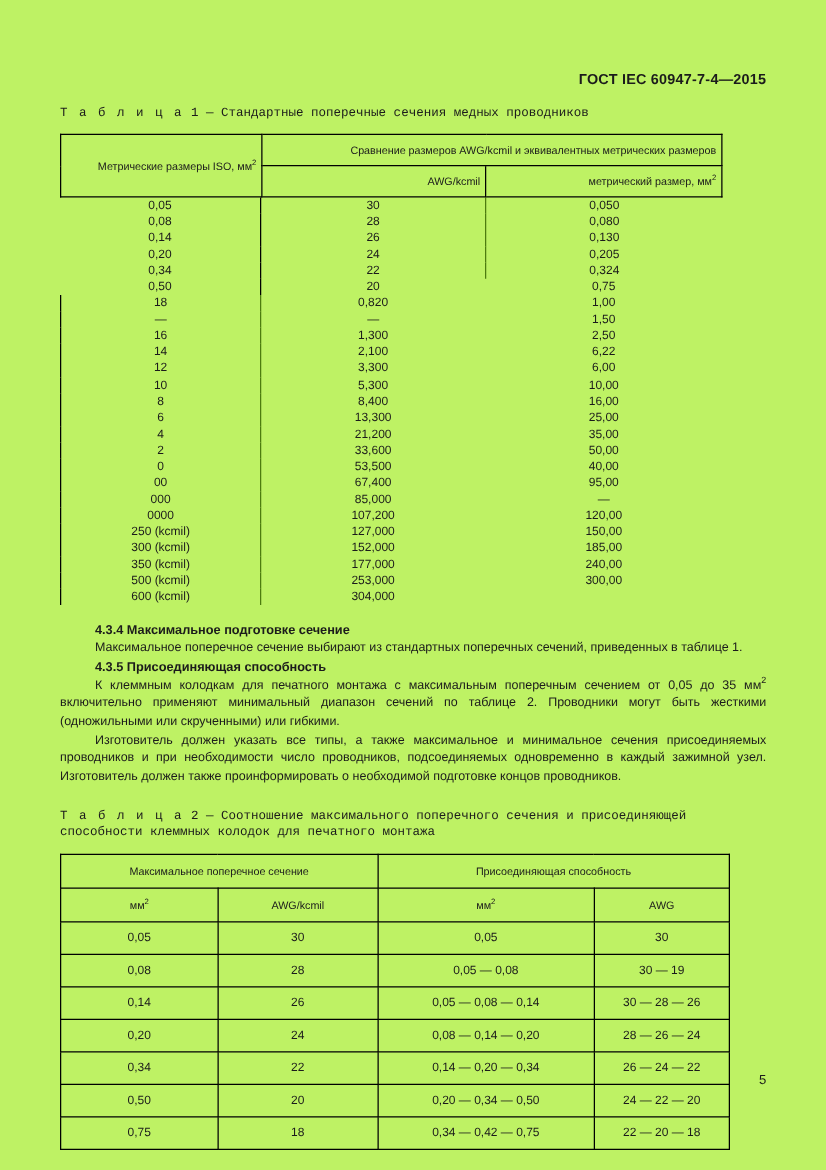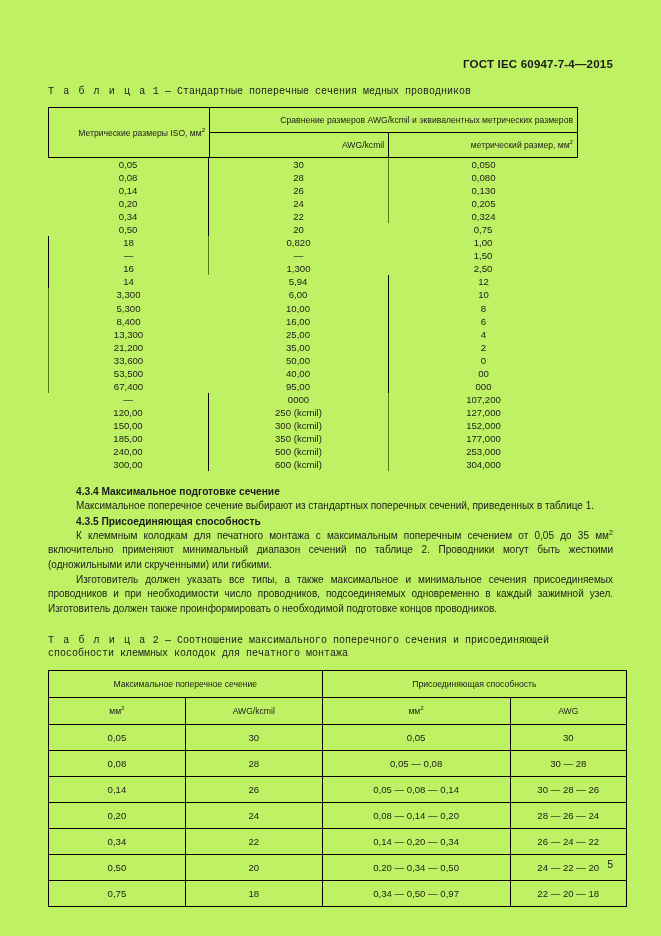--- a/index.html
+++ b/index.html
@@ -72,21 +72,21 @@
   .t1 .data-grid .cell {
     text-align: center;
     font-size: 9.6px;
     line-height: 13.05px;
     height: 13.05px;
     box-sizing: border-box;
   }
   .t1 .data-grid .c2 { border-left: 1px solid #000; }
   .t1 .data-grid .c3 { border-left: 1px solid #4d7c0f; }
   
-  .t2 { width: 579px; }
+  .t2 { width: 536px; }
   .t2 th {
     text-align: center;
     font-size: 8.6px;
     padding: 7px 4px;
     line-height: 12px;
   }
   .t2 td {
     text-align: center;
     font-size: 9.6px;
     padding: 7px 4px;
@@ -176,21 +176,22 @@
           <div class="cell c2">18</div>
           <div class="cell c3">0,820</div>
           <div class="cell c1">1,00</div>
           <div class="cell c2">—</div>
           <div class="cell c3">—</div>
           <div class="cell c1">1,50</div>
           <div class="cell c2">16</div>
           <div class="cell c3">1,300</div>
           <div class="cell c1">2,50</div>
           <div class="cell c2">14</div>
-          <div class="cell c1">5,94</div>
+          <div class="cell c3">2,100</div>
+          <div class="cell c1">6,22</div>
           <div class="cell c2">12</div>
           <div class="cell c3">3,300</div>
           <div class="cell c1">6,00</div>
           <div class="cell c2">10</div>
           <div class="cell c3">5,300</div>
           <div class="cell c1">10,00</div>
           <div class="cell c2">8</div>
           <div class="cell c3">8,400</div>
           <div class="cell c1">16,00</div>
           <div class="cell c2">6</div>
@@ -202,20 +203,21 @@
           <div class="cell c2">2</div>
           <div class="cell c3">33,600</div>
           <div class="cell c1">50,00</div>
           <div class="cell c2">0</div>
           <div class="cell c3">53,500</div>
           <div class="cell c1">40,00</div>
           <div class="cell c2">00</div>
           <div class="cell c3">67,400</div>
           <div class="cell c1">95,00</div>
           <div class="cell c2">000</div>
+          <div class="cell c3">85,000</div>
           <div class="cell c1">—</div>
           <div class="cell c2">0000</div>
           <div class="cell c3">107,200</div>
           <div class="cell c1">120,00</div>
           <div class="cell c2">250 (kcmil)</div>
           <div class="cell c3">127,000</div>
           <div class="cell c1">150,00</div>
           <div class="cell c2">300 (kcmil)</div>
           <div class="cell c3">152,000</div>
           <div class="cell c1">185,00</div>
@@ -263,21 +265,21 @@
           <tr>
             <td class="c1">0,05</td>
             <td class="c2">30</td>
             <td class="c3">0,05</td>
             <td class="c4">30</td>
           </tr>
           <tr>
             <td class="c1">0,08</td>
             <td class="c2">28</td>
             <td class="c3">0,05 — 0,08</td>
-            <td class="c4">30 — 28</td>
+            <td class="c4">30 — 19</td>
           </tr>
           <tr>
             <td class="c1">0,14</td>
             <td class="c2">26</td>
             <td class="c3">0,05 — 0,08 — 0,14</td>
             <td class="c4">30 — 28 — 26</td>
           </tr>
           <tr>
             <td class="c1">0,20</td>
             <td class="c2">24</td>
@@ -292,21 +294,21 @@
           </tr>
           <tr>
             <td class="c1">0,50</td>
             <td class="c2">20</td>
             <td class="c3">0,20 — 0,34 — 0,50</td>
             <td class="c4">24 — 22 — 20</td>
           </tr>
           <tr>
             <td class="c1">0,75</td>
             <td class="c2">18</td>
-            <td class="c3">0,34 — 0,50 — 0,97</td>
+            <td class="c3">0,34 — 0,42 — 0,75</td>
             <td class="c4">22 — 20 — 18</td>
           </tr>
         </tbody>
     </table>
 
   </div>
 
   <div class="page-number">5</div>
 </div>
 

